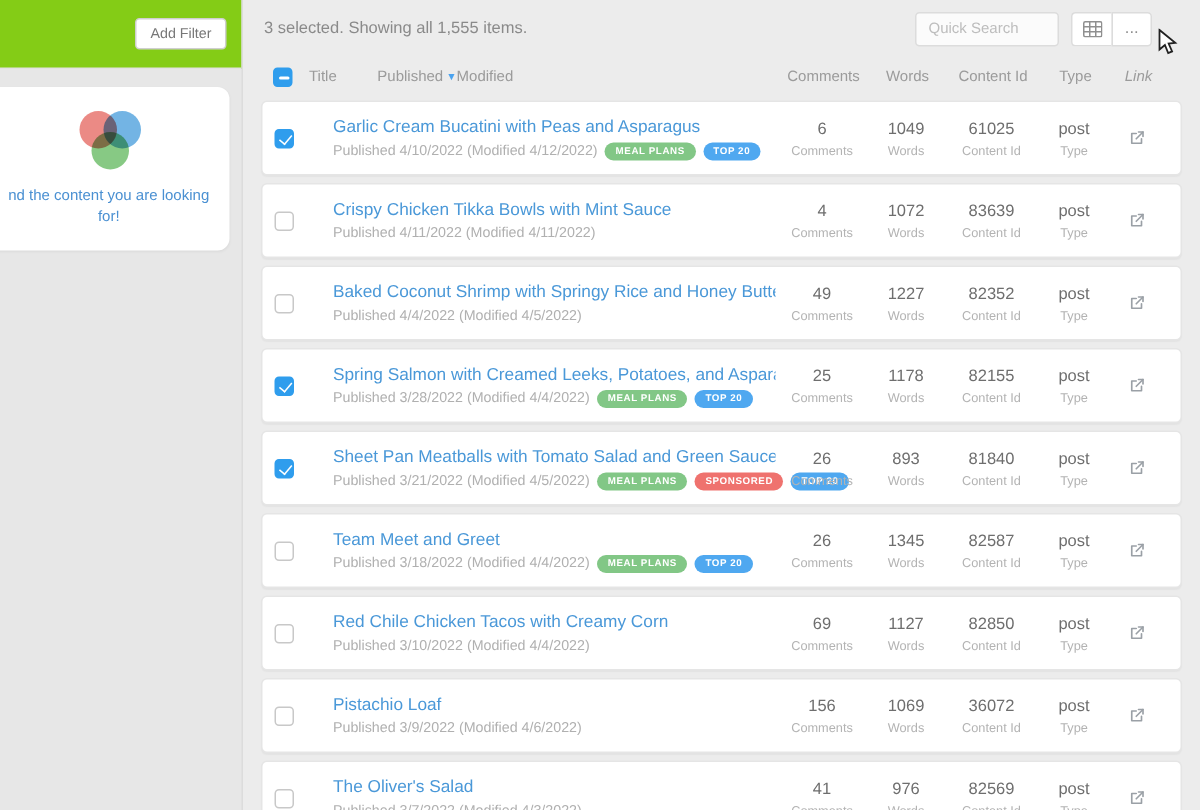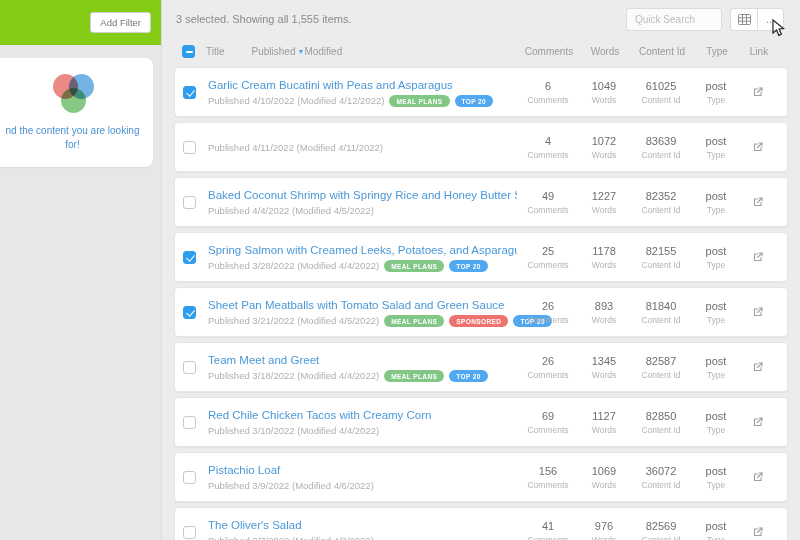--- a/index.html
+++ b/index.html
@@ -31,21 +31,21 @@
   .venn { position: relative; width: 46px; height: 40px; margin: 4px auto 10px; }
   .venn .c { position: absolute; width: 25px; height: 25px; border-radius: 50%; opacity: .85; mix-blend-mode: multiply; }
   .c-red   { left: 3px;  top: 0;    background: #e8756f; }
   .c-blue  { left: 19px; top: 0;    background: #5aa7e0; }
   .c-green { left: 11px; top: 14px; background: #72c06e; }
   .empty-msg { font-size: 10px; color: #4a90d2; text-align: center; line-height: 1.35; }
 
   
   .main { flex: 1; display: flex; flex-direction: column; min-width: 0; }
 
-  .topbar { height: 38px; flex: none; display: flex; align-items: center; padding: 0 16px 0 14px; }
+  .topbar { height: 38px; flex: none; display: flex; align-items: center; padding: 0 32px 0 14px; }
   .status { font-size: 11px; color: #8a8a8a; }
   .spacer { flex: 1; }
   .search {
     width: 96px; height: 23px; border: 1px solid #dcdcdc; border-radius: 3px;
     background: #fbfbfb; font-family: inherit; font-size: 10px; color: #666;
     padding: 0 8px; outline: none; margin-right: 8px;
   }
   .search::placeholder { color: #bdbdbd; }
   .btn-group { display: flex; }
   .tb-btn {
@@ -66,21 +66,21 @@
   .th-title { margin-left: 11px; }
   .th-published { margin-left: 27px; }
   .sort-arrow { color: #4aa3f0; font-size: 7px; margin-left: 2px; vertical-align: 1px; }
   .th-modified { }
   .thead-right { margin-left: auto; display: flex; align-items: center; }
   .colw { text-align: center; flex: none; }
   .col-comments { width: 62px; }
   .col-words { width: 50px; }
   .col-contentid { width: 64px; }
   .col-type { width: 46px; }
-  .col-link { width: 38px; }
+  .col-link { width: 38px; font-style: italic; }
 
   
   .rows { flex: 1; overflow: hidden; padding: 3px 12px 0; }
   .row-card {
     height: 50px; background: #fff; border: 1px solid #e5e5e5; border-radius: 4px;
     box-shadow: 0 1px 1px rgba(0,0,0,.04); margin-bottom: 5px;
     display: flex; align-items: center; padding: 0 10px 0 8px;
   }
   .checkbox {
     width: 13px; height: 13px; border: 1px solid #c8c8c8; border-radius: 3px;
@@ -89,21 +89,21 @@
   .checkbox.checked { background: #2f9ded; border-color: #2f9ded; }
   .checkbox.checked::after {
     content: ""; position: absolute; left: 4px; top: 1.5px; width: 3.5px; height: 7px;
     border: solid #fff; border-width: 0 1.8px 1.8px 0; transform: rotate(40deg);
   }
   .checkbox.indeterminate { background: #2f9ded; border-color: #2f9ded; }
   .checkbox.indeterminate::after {
     content: ""; position: absolute; left: 2.5px; top: 5.5px; width: 7px; height: 2px;
     background: #fff; border-radius: 1px;
   }
-  .row-main { flex: 1; min-width: 0; margin-left: 12px; }
+  .row-main { flex: 1; min-width: 0; margin-left: 26px; }
   .row-title {
     font-size: 11.5px; color: #4a98d8; text-decoration: none; display: block;
     margin-bottom: 4px; white-space: nowrap; overflow: hidden; cursor: pointer;
   }
   .row-sub { font-size: 9.5px; color: #b0b0b0; display: flex; align-items: flex-start; white-space: nowrap; }
   .badge {
     margin-left: 5px; font-size: 6.5px; font-weight: bold; color: #fff;
     padding: 2.5px 7px; border-radius: 8px; letter-spacing: .4px; line-height: 1;
     text-transform: uppercase;
   }
@@ -206,20 +206,21 @@
           <path d="M14 4h6v6"></path>
           <path d="M20 4L11 13"></path>
         </g>
       </svg>
     </div>
   </div>
 
   <div class="row-card">
     <span class="checkbox"></span>
     <div class="row-main">
+      <a class="row-title">Crispy Chicken Tikka Bowls with Mint Sauce</a>
       <div class="row-sub">
         <span>Published 4/11/2022 (Modified 4/11/2022)</span>
         <span></span>
       </div>
     </div>
     <div class="stat colw col-comments">
       <span class="stat-value">4</span>
       <span class="stat-label">Comments</span>
     </div>
     <div class="stat colw col-words">

